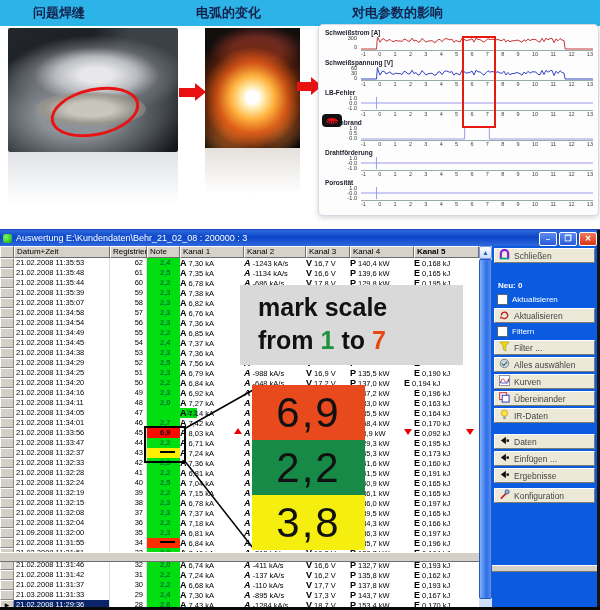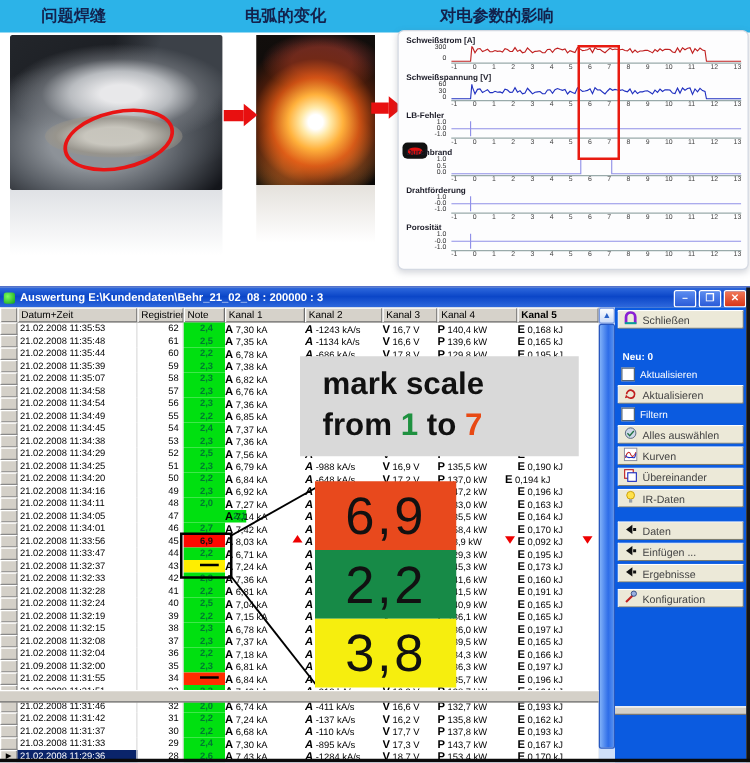--- a/index.html
+++ b/index.html
@@ -49,21 +49,21 @@
   .db-icon{position:absolute;left:3px;top:89px;width:20px;height:13px;background:#111;border-radius:4px;
     display:flex;align-items:center;justify-content:center;}
   .db-icon i{display:block;width:12px;height:6px;background:#e01010;border-radius:50%;}
   
   .app-window{position:absolute;left:0;top:230px;width:600px;height:380px;background:#d4d0c8;
     outline:1px solid #1d44b8;}
   .titlebar{position:absolute;left:0;top:0;width:600px;height:16px;
     background:linear-gradient(#2f69dd,#0b46c8 45%,#2f69dd);display:flex;align-items:center;}
   .title-icon{width:9px;height:9px;margin:0 4px 0 3px;background:radial-gradient(circle at 35% 35%,#7dff5e,#0f9e1a);
     border-radius:2px;}
-  .title-text{color:#fff;font-size:9px;font-weight:bold;white-space:nowrap;}
+  .title-text{color:#fff;font-size:9px;font-weight:normal;white-space:nowrap;}
   .win-btns{position:absolute;right:3px;top:2px;display:flex;gap:2px;}
   .win-btn{width:16px;height:12px;font-size:8px;line-height:11px;text-align:center;color:#fff;font-weight:bold;
     border:1px solid #fff;border-radius:2px;background:linear-gradient(#5b8cf0,#2a5bd8);}
   .win-btn.close{background:linear-gradient(#f07a5a,#d93416);}
   
   .table-area{position:absolute;left:0;top:16px;width:479px;height:364px;background:#fff;overflow:hidden;}
   .thead{position:absolute;top:0;left:0;height:12px;width:479px;}
   .th{position:absolute;top:0;height:12px;box-sizing:border-box;background:#d6d2ca;
     border:1px solid;border-color:#fff #6e6e6e #6e6e6e #fff;font-size:8px;line-height:10px;
     padding-left:2px;color:#000;overflow:hidden;white-space:nowrap;}
@@ -756,20 +756,26 @@
               <path d="M1 10.5l3.2-.8-2.2-2.2z" fill="#c02020"></path>
             </svg></span>
           <span>Aktualisieren</span>
         </div>
         <div class="sb-check">
           <i></i>
           <span>Filtern</span>
         </div>
         <div class="sb-btn">
           <span><svg width="11" height="11" viewBox="0 0 12 12">
+              <path d="M1 1h10L7.5 5.5V11l-3-1.8V5.5z" fill="#f2d800" stroke="#9a8a40" stroke-width="0.6"></path>
+            </svg></span>
+          <span>Filter ...</span>
+        </div>
+        <div class="sb-btn">
+          <span><svg width="11" height="11" viewBox="0 0 12 12">
               <circle cx="6" cy="6" r="4.6" fill="#cfd8e8" stroke="#506078" stroke-width="0.8"></circle>
               <path d="M3.2 6.2l2 2 3.6-4" stroke="#207040" stroke-width="1.2" fill="none"></path>
             </svg></span>
           <span>Alles auswählen</span>
         </div>
         <div class="sb-btn">
           <span><svg width="11" height="11" viewBox="0 0 12 12">
               <rect x="0.5" y="0.5" width="11" height="11" fill="#fff" stroke="#889"></rect>
               <path d="M1.5 9C3 3 5 3.4 6 6s3 2.6 4.6-2" fill="none" stroke="#c02020" stroke-width="0.9"></path>
               <path d="M1.5 7c1.6 3.4 4.4 1 6.2 1.8s2.8-1.2 2.8-3.8" fill="none" stroke="#2030c0" stroke-width="0.9"></path>

